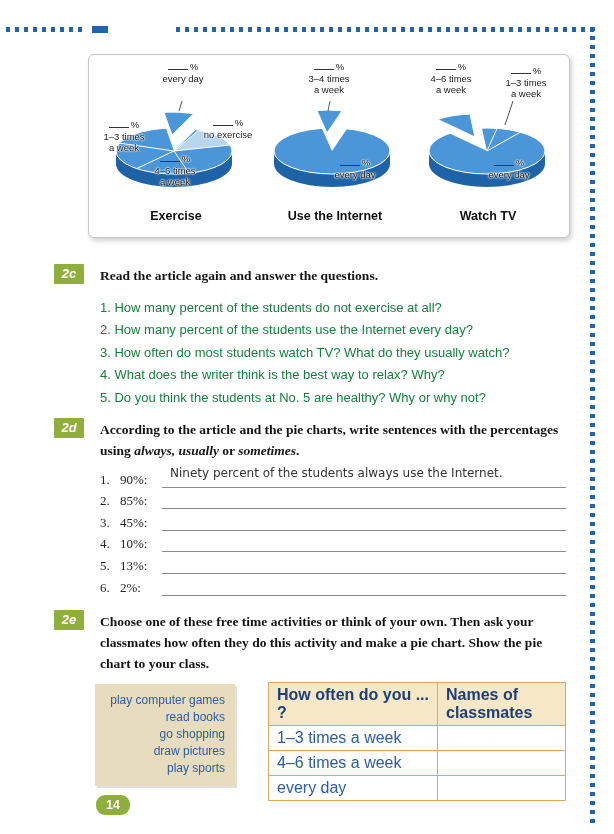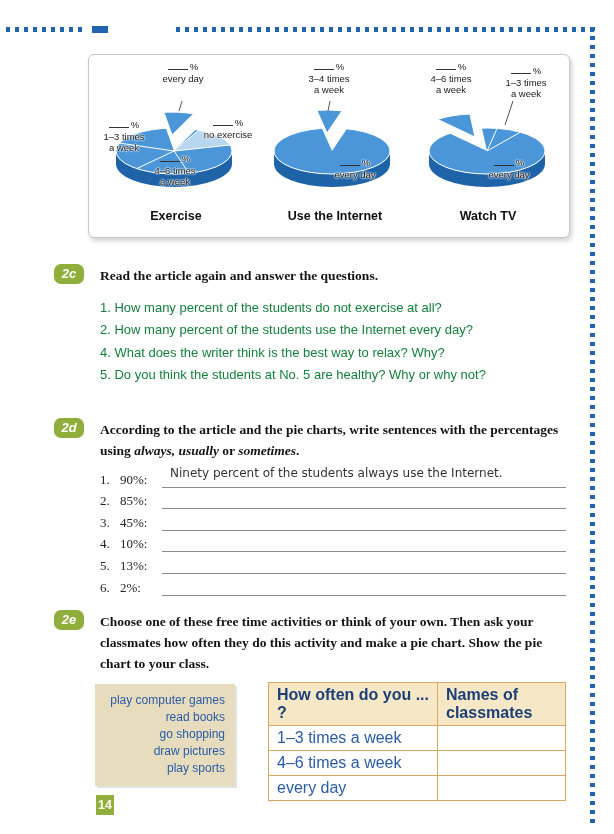--- a/index.html
+++ b/index.html
@@ -24,21 +24,21 @@
   .cell { position:absolute; top:4px; height:176px; }
   .pie-svg { position:absolute; z-index:1; }
   .plabel { position:absolute; z-index:2; font-size:9.5px; line-height:11.5px; color:#1a1a1a;
     text-align:center; text-shadow:0 0 2px #fff, 0 0 2px #fff, 0 0 2px #fff; }
   .blank { display:inline-block; width:20px; height:9px; border-bottom:1px solid #333; margin-right:2px; }
   .pie-title { position:absolute; top:150px; width:100%; text-align:center; font-weight:bold;
     font-size:12.5px; color:#101010; z-index:2; }
 
   
   .badge { position:absolute; left:54px; width:30px; height:20px; background:var(--badge_green);
-    border-radius:7px; color:#fff; font-weight:bold; font-style:italic; font-size:13px;
+    border-radius:1px; color:#fff; font-weight:bold; font-style:italic; font-size:13px;
     text-align:center; line-height:20px; }
 
   .instruction { position:absolute; left:100px; font-family:"Liberation Serif", serif;
     font-weight:bold; font-size:13.5px; color:#141414; line-height:21px; }
   .instruction i { font-style:italic; }
 
   .questions { position:absolute; left:100px; top:297px; width:470px;
     font-family:Liberation Sans, sans-serif; font-size:13px; color:#15803d; line-height:22.4px; }
 
   .fill-items { position:absolute; left:100px; top:466px; width:466px; }
@@ -53,22 +53,22 @@
   .activities { position:absolute; left:95px; top:684px; width:140px; background:var(--activity_bg);
     padding:8px 10px 9px 10px; box-shadow:2px 2px 0 rgba(0,0,0,.12);text-align:right; }
   .activities .activity { font-size:12px; line-height:17px; color:var(--text_blue); }
 
   .ctable { position:absolute; left:268px; top:682px; width:298px; border-collapse:collapse; }
   .ctable th, .ctable td { border:1px solid var(--table_border); font-size:16px; padding:3px 8px; text-align:left; }
   .ctable th { background:var(--table_header_bg); color:#1c3f78; font-weight:bold; height:23px; }
   .ctable td { color:var(--text_blue); height:21px; }
   .ctable .col2 { width:128px; }
 
-  .page-badge { position:absolute; left:96px; top:795px; width:18px; height:20px;
-    background:var(--badge_green); border-radius:0; color:#fff; font-weight:bold;
+  .page-badge { position:absolute; left:96px; top:795px; width:34px; height:20px;
+    background:var(--badge_green); border-radius:9px; color:#fff; font-weight:bold;
     font-size:12.5px; text-align:center; line-height:20px; }
 </style>
 </head>
 <body>
 
 <div id="page">
 
   <div class="dots-h" style="left:6px; top:27px; width:80px;"></div>
   <div class="unit-bar"></div>
   <div class="unit-label">UNIT 2</div>
@@ -156,20 +156,21 @@
       </svg>
       <div class="pie-title">Watch TV</div>
     </div>
   </div>
 
   <div class="badge" style="top:264px;">2c</div>
   <div class="instruction" style="top:265px; width:462px;">Read the article again and answer the questions.</div>
   <div class="questions">
     <div>1. How many percent of the students do not exercise at all?</div>
     <div>2. How many percent of the students use the Internet every day?</div>
+    <div>3. How often do most students watch TV? What do they usually watch?</div>
     <div>4. What does the writer think is the best way to relax? Why?</div>
     <div>5. Do you think the students at No. 5 are healthy? Why or why not?</div>
   </div>
 
   <div class="badge" style="top:418px;">2d</div>
   <div class="instruction" style="top:419px; width:466px;">
     <span>According to the article and the pie charts, write sentences with the percentages using </span><i>always, usually</i><span> or </span><i>sometimes</i><span>.</span>
   </div>
   <div class="fill-items">
     <div class="fill-item">

